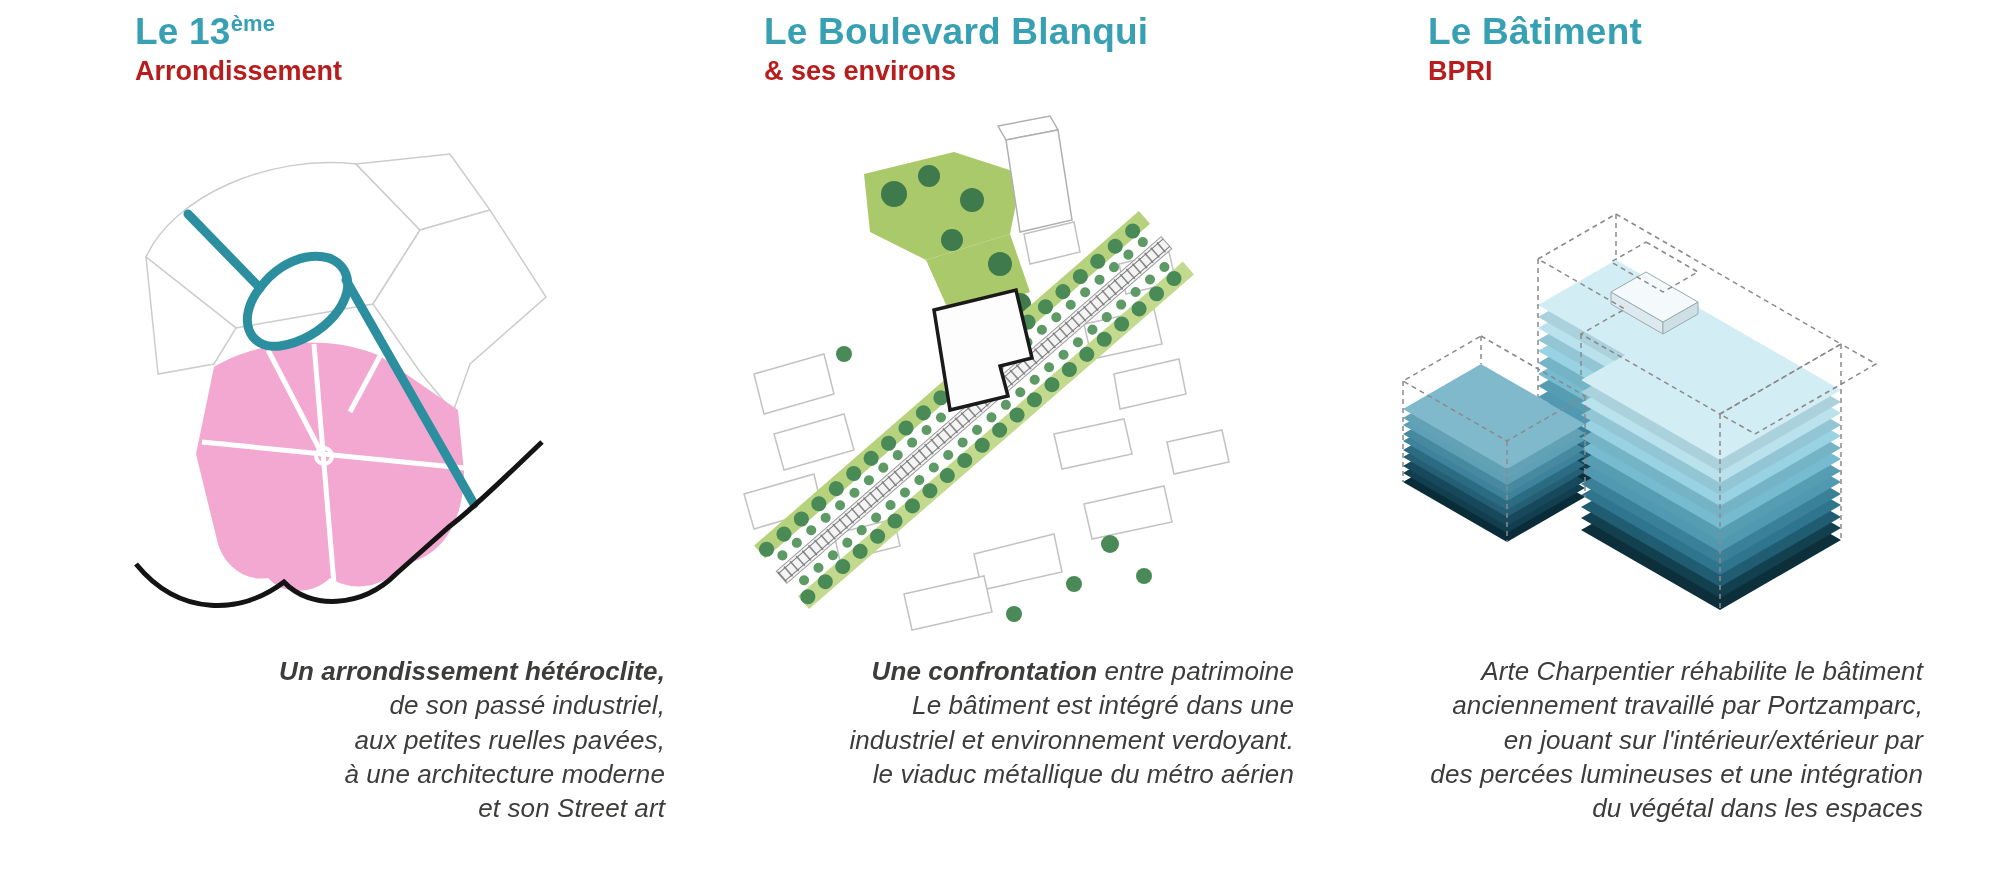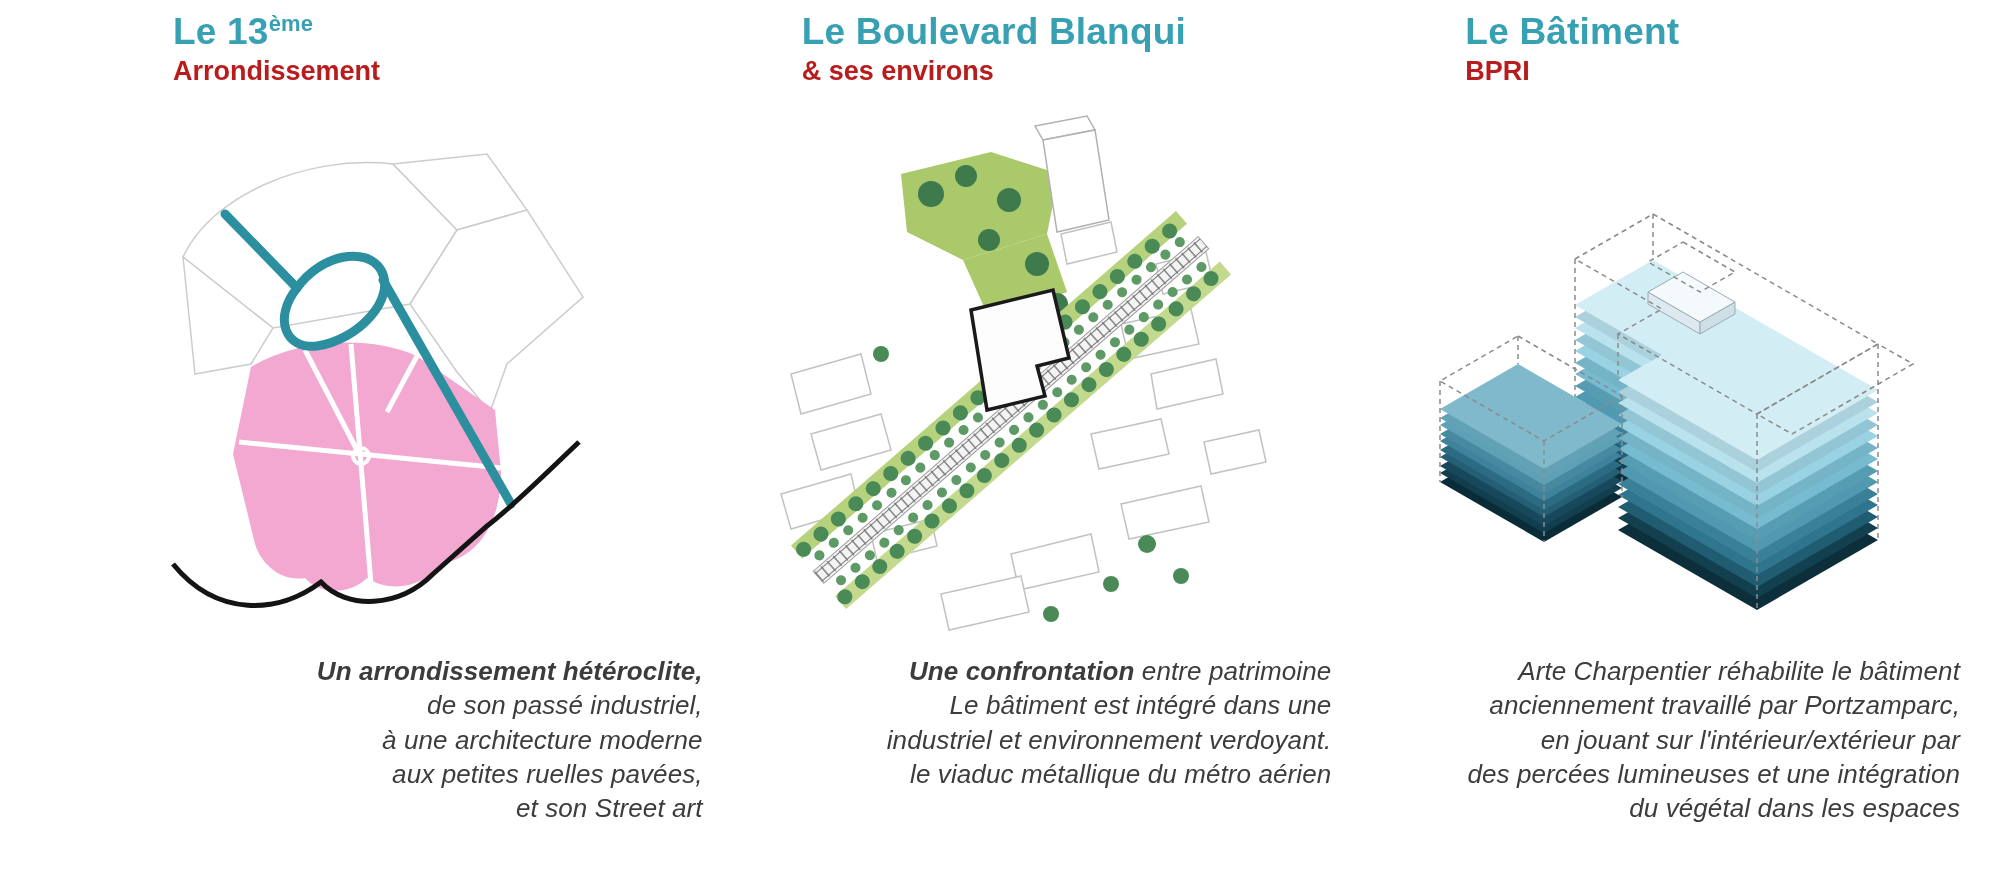--- a/index.html
+++ b/index.html
@@ -3,21 +3,21 @@
 <meta charset="utf-8">
 <style>
   * { margin:0; padding:0; box-sizing:border-box; }
   html,body { background:#ffffff; }
   body {
     width:2000px; height:880px; overflow:hidden;
     font-family:"Liberation Sans", sans-serif;
     color:#1d1d1b;
   }
   .slide { display:flex; width:100%; height:100%; padding:12px 40px 18px 40px; }
-  .col { width:625px; display:flex; flex-direction:column;margin-left:38px; }
+  .col { width:625px; display:flex; flex-direction:column; }
   .col + .col { margin-left:4px; }
   .col-header { padding-left:95px; min-height:94px; }
   .col:nth-child(3) .col-header { padding-left:130px; }
   .title { font-size:37px; font-weight:700; color:#38A0B3; line-height:1.1; letter-spacing:0.2px; }
   .title sup { font-size:22px; vertical-align:super; }
   .subtitle { font-size:27px; font-weight:700; color:#b91c1c; margin-top:3px; }
   .illustration { height:540px; display:flex; justify-content:center; align-items:flex-start; padding-top:6px; }
   .desc {
     font-style:italic; font-size:26px; line-height:1.32; color:#3c3c3b;
     padding-left:6px; margin-top:8px; letter-spacing:0.1px;
@@ -62,22 +62,22 @@
           <path d="M228 168 L356 392"></path>
         </g>
 
         <path d="M18 452 C62 506 124 502 166 470 C192 498 244 496 278 462 L332 414 C356 396 384 368 424 330" fill="none" stroke="#141414" stroke-width="5"></path>
       </svg>
     </div>
 
     <p class="desc">
       <span class="line"><strong class="lead">Un arrondissement hétéroclite,</strong></span>
       <span class="line">de son passé industriel,</span>
+      <span class="line">aux petites ruelles pavées,</span>
       <span class="line">à une architecture moderne</span>
-      <span class="line">aux petites ruelles pavées,</span>
       <span class="line">et son Street art</span>
     </p>
   </section>
 
   <section class="col">
     <header class="col-header">
       <h2 class="title">Le Boulevard Blanqui</h2>
       <div class="subtitle">&amp; ses environs</div>
     </header>
 

